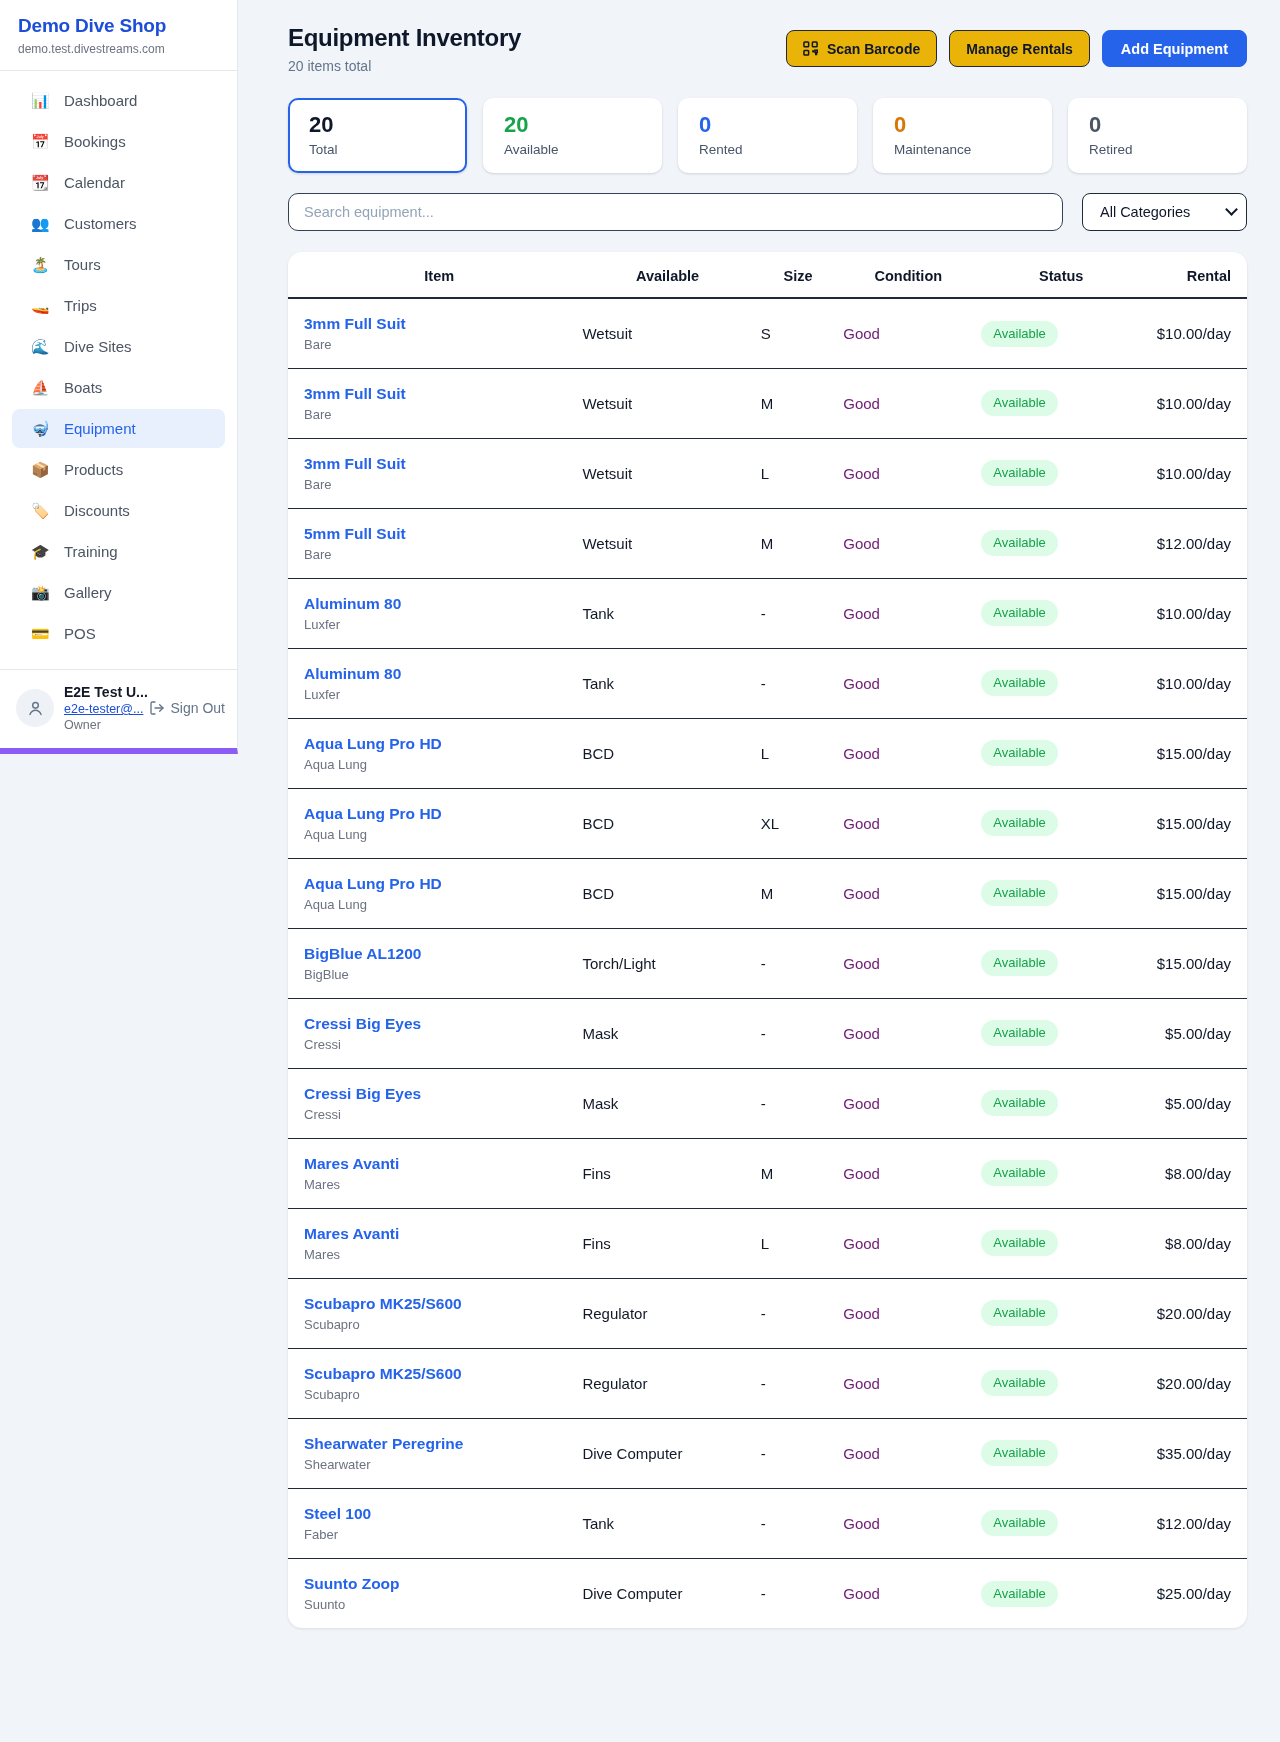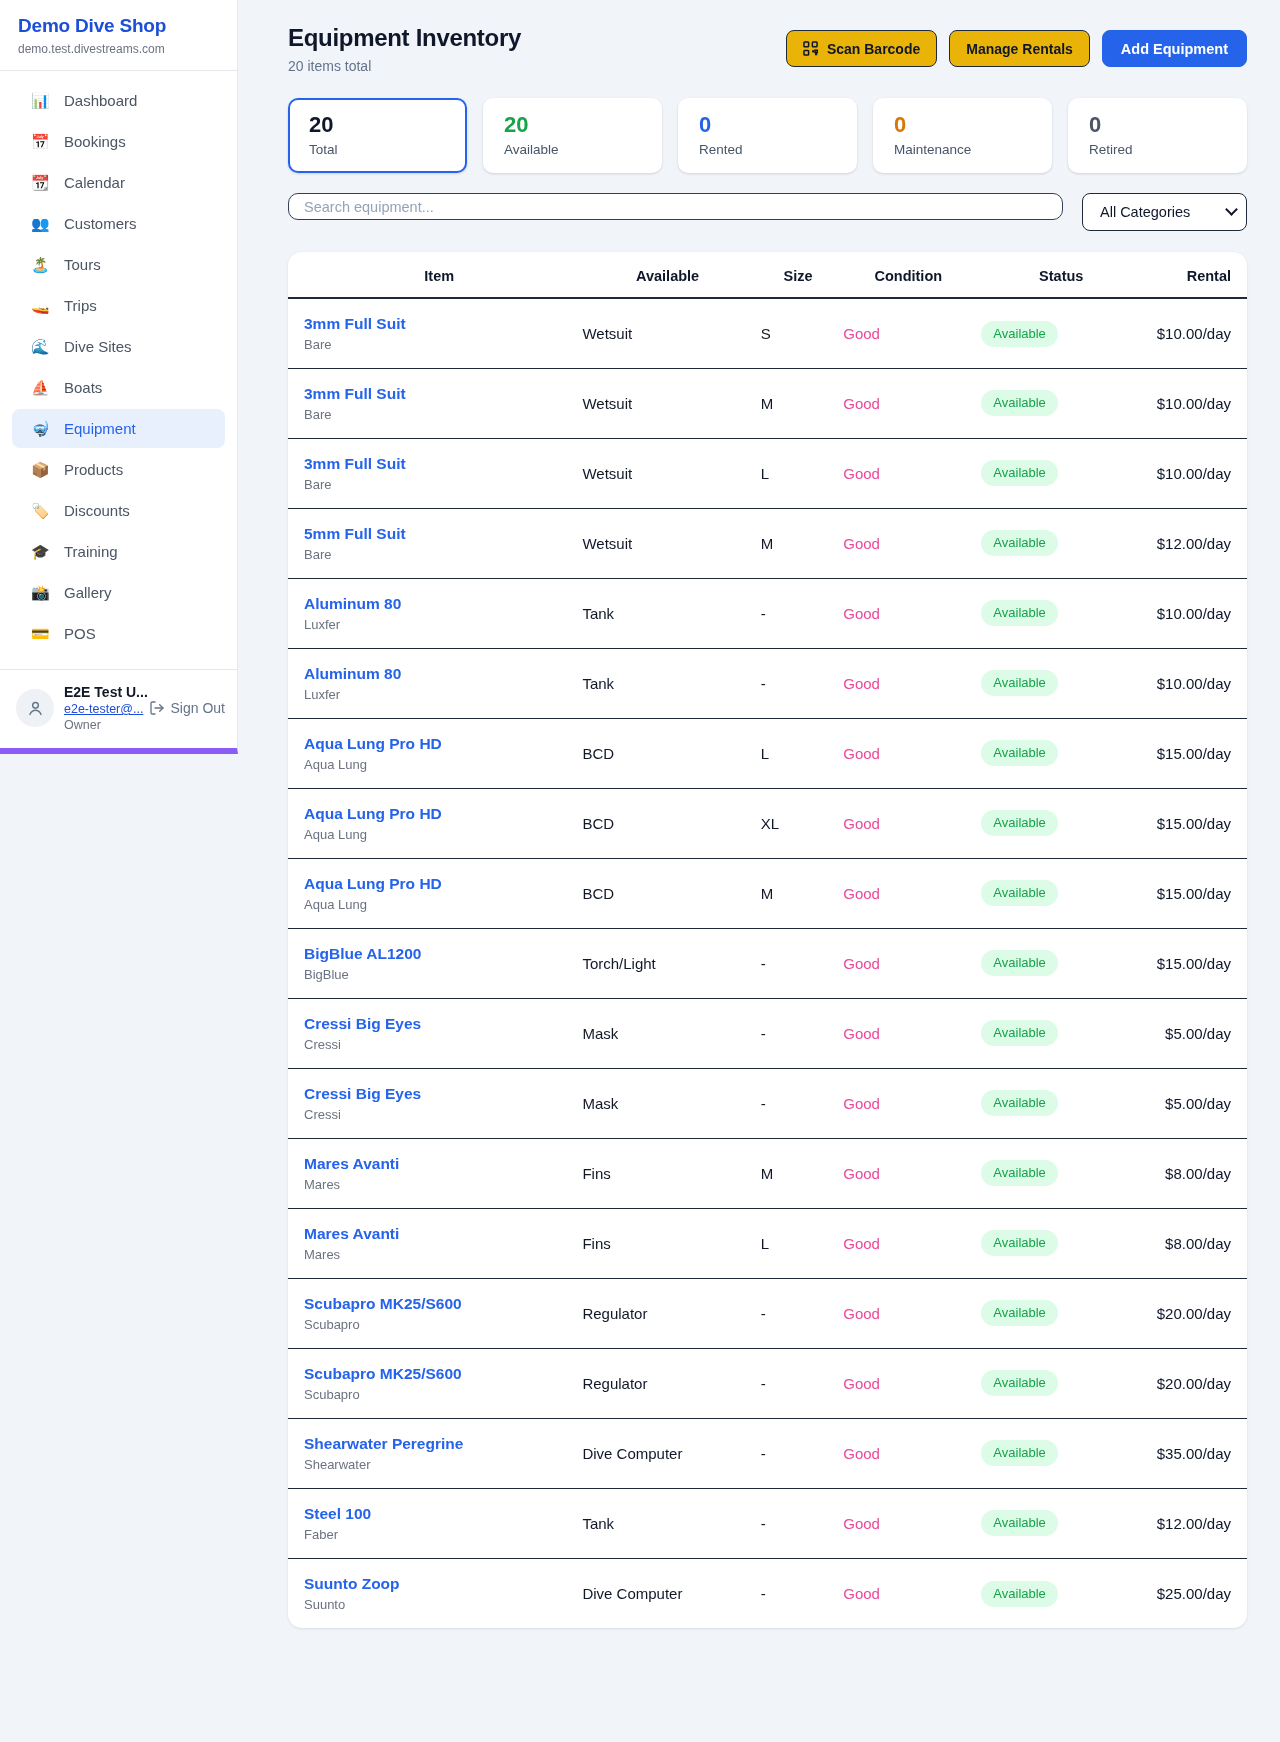--- a/index.html
+++ b/index.html
@@ -73,21 +73,21 @@
     padding:12px 19px 14px;
     box-shadow:0 1px 2px rgba(15,23,42,.05), 0 1px 3px rgba(15,23,42,.1);
     cursor:pointer;
   }
   .stat-card.active { border-color:#2563eb; }
   .stat-value { font-size:22px; font-weight:800; line-height:1.2; }
   .stat-label { font-size:13.5px; color:#475569; margin-top:4px; }
   
   .filter-row { display:flex; gap:19px; margin-top:20px; }
   .search-input {
-    flex:1; height:27px; background:#fff;
+    flex:1; height:38px; background:#fff;
     border:1px solid #334155; border-radius:10px;
     padding:0 15px; font-size:14.5px; color:#0f172a;
     font-family:inherit; outline:none;
   }
   .search-input::placeholder { color:#94a3b8; }
   .select-wrap { position:relative; width:165px; flex:none; }
   .category-select {
     appearance:none; -webkit-appearance:none; -moz-appearance:none;
     width:100%; height:38px; background:#fff;
     border:1px solid #1f2937; border-radius:8px;
@@ -116,21 +116,21 @@
   tbody td {
     height:70px; vertical-align:middle;
     padding:0 8px 0 0;
     border-bottom:1px solid #1f2937;
     font-size:15px; color:#111827;
   }
   tbody tr:last-child td { border-bottom:none; }
   td.c-item { padding-left:16px; }
   .item-link { color:#2563eb; font-weight:700; font-size:15.5px; text-decoration:none; cursor:pointer; display:inline-block; }
   .item-brand { color:#6b7280; font-size:13px; margin-top:4px; }
-  .cond-link { color:#ec4899; text-decoration:none; cursor:pointer; }
+  .cond-link { color:#701a75; text-decoration:none; cursor:pointer; }
   .badge {
     display:inline-block; background:#dcfce7; color:#16a34a;
     font-size:13px; line-height:1; padding:6px 12px 7px; border-radius:999px;
   }
   td.c-rental { font-weight:500; color:#0f172a; }
 </style>
 </head>
 <body>
 
 <div class="app">

